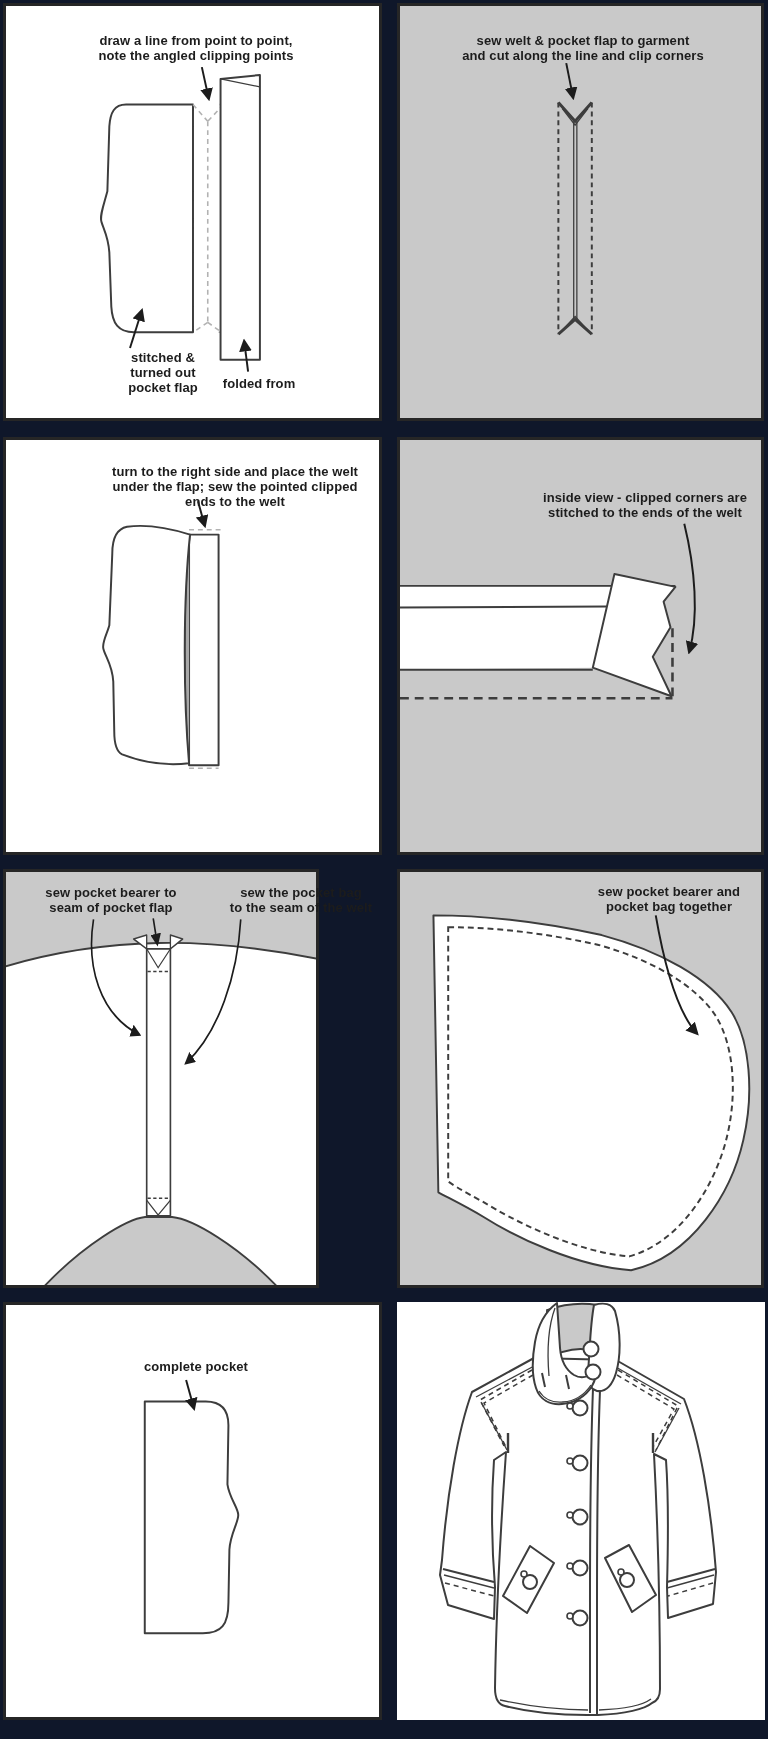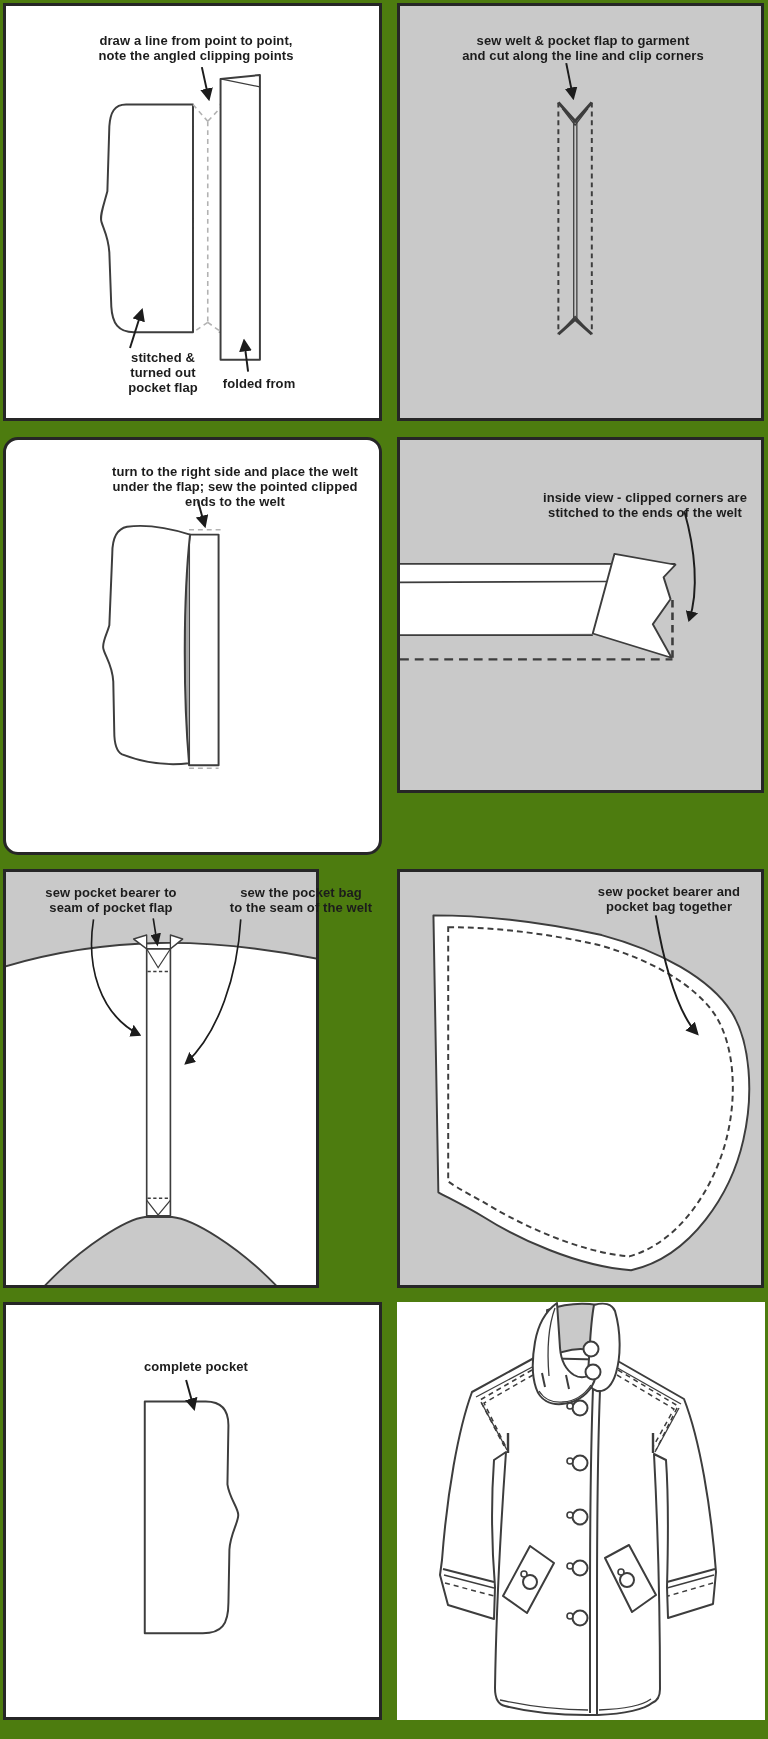--- a/index.html
+++ b/index.html
@@ -1,16 +1,16 @@
 <!DOCTYPE html>
 <html><head>
 <meta charset="utf-8">
 <style>
   html,body{margin:0;padding:0;background:#ffffff;}
-  #page{position:relative;width:768px;height:1739px;background:#4d7c0f;overflow:hidden;
+  #page{position:relative;width:768px;height:1739px;background:#0f172a;overflow:hidden;
         font-family:"Liberation Sans","DejaVu Sans",sans-serif;}
   .panel{position:absolute;box-sizing:border-box;border:3px solid #262626;background:#ffffff;}
   .panel.gray{background:#c9c9c9;}
   .panel.noborder{border:none;background:#ffffff;}
   .panel svg{position:absolute;left:0;top:0;width:100%;height:100%;display:block;}
   .cap{position:absolute;font-size:13px;line-height:15px;font-weight:bold;color:#1c1c1c;
        white-space:pre-line;letter-spacing:.1px;z-index:5;}
   .cap.center{text-align:center;}
   .cap.left{text-align:center;}
   
@@ -82,21 +82,21 @@
         <path class="thin" d="M179.8,117 L179.8,318"></path>
         <path class="ln" style="stroke-width:3" d="M161,333 L178,318 L195,333"></path>
         <path class="thin" d="M165,329 L178,315 L191,329"></path>
       </g>
       <path class="arrow" marker-end="url(#ah2)" d="M169,58 L176,93"></path>
     </svg>
     <div class="cap center" style="left:18px;top:27px;width:330px;">sew welt &amp; pocket flap to garment
 and cut along the line and clip corners</div>
   </div>
 
-  <div class="panel" style="left:3px;top:437px;width:379px;height:418px;border-radius:15px;">
+  <div class="panel" style="left:3px;top:437px;width:379px;height:418px;">
     <svg viewBox="0 0 379 418" preserveAspectRatio="none">
       <defs>
         <marker id="ah3" viewBox="0 0 10 10" refX="8" refY="5" markerWidth="6.5" markerHeight="6.5" orient="auto-start-reverse">
           <path d="M0,0 L10,5 L0,10 Z" fill="#1c1c1c"></path>
           </marker>
       </defs>
       <path class="ltdash" d="M186,91 L218,91"></path>
       <path class="ltdash" d="M186,333 L216,333"></path>
 
       <path class="wht" d="M186,96 L216,96 L216,330 L186,330 Z"></path>
@@ -105,21 +105,21 @@
       <path class="thin" d="M187,96 C180,160 180,260 186,328"></path>
 
       <path class="wht" fill="none" d="M123,88 C145,85 168,90 187,96 C180,160 180,260 186,328 C160,331 136,326 118,319 C112,316 110,308 110,296 L109,245 C108,228 101,220 99,212 C97,206 103,196 105,188 L108,115 C108,100 113,90 123,88 Z"></path>
       <path class="arrow" marker-end="url(#ah3)" d="M195,62 L202,87"></path>
     </svg>
     <div class="cap left" style="left:84px;top:24px;width:290px;">turn to the right side and place the welt
 under the flap; sew the pointed clipped
 ends to the welt</div>
   </div>
 
-  <div class="panel gray" style="left:397px;top:437px;width:367px;height:356px;">
+  <div class="panel gray" style="left:397px;top:437px;width:367px;height:418px;">
     <svg viewBox="0 0 367 418" preserveAspectRatio="none">
       <defs>
         <marker id="ah4" viewBox="0 0 10 10" refX="8" refY="5" markerWidth="6.5" markerHeight="6.5" orient="auto-start-reverse">
           <path d="M0,0 L10,5 L0,10 Z" fill="#1c1c1c"></path>
           </marker>
       </defs>
 
       <g>
         <polygon fill="#ffffff" points="0,148 280,149 268,164 275,190 257,220 276,260 196,231 0,233"></polygon>
         <path class="ln" d="M0,148 L280,148"></path>

